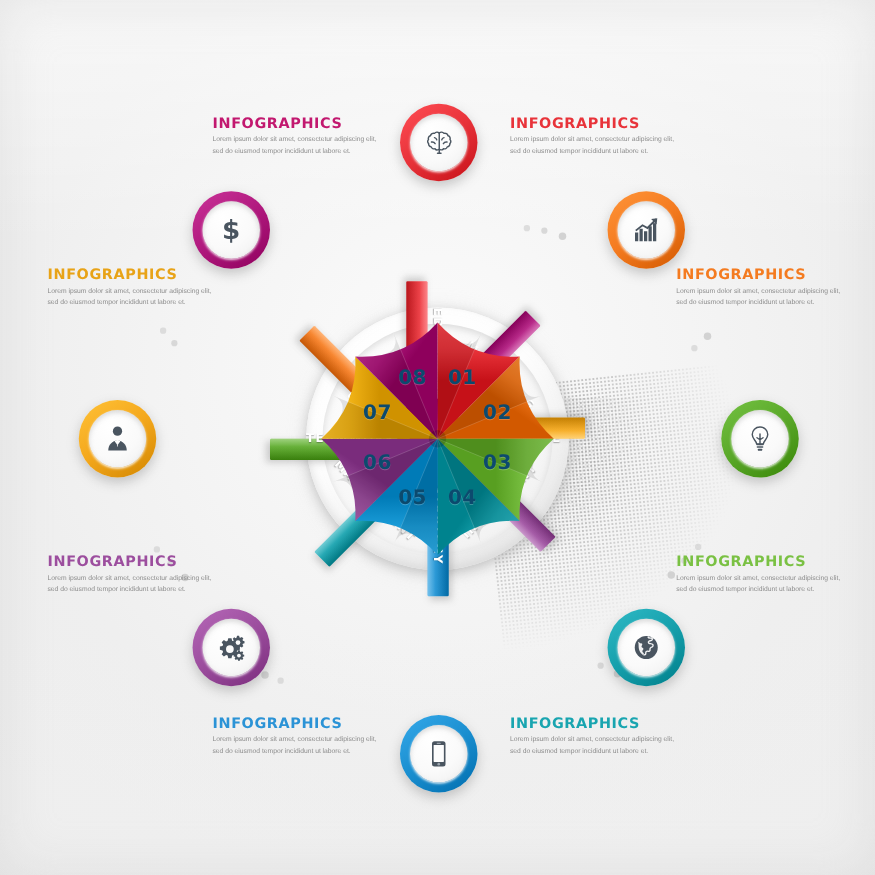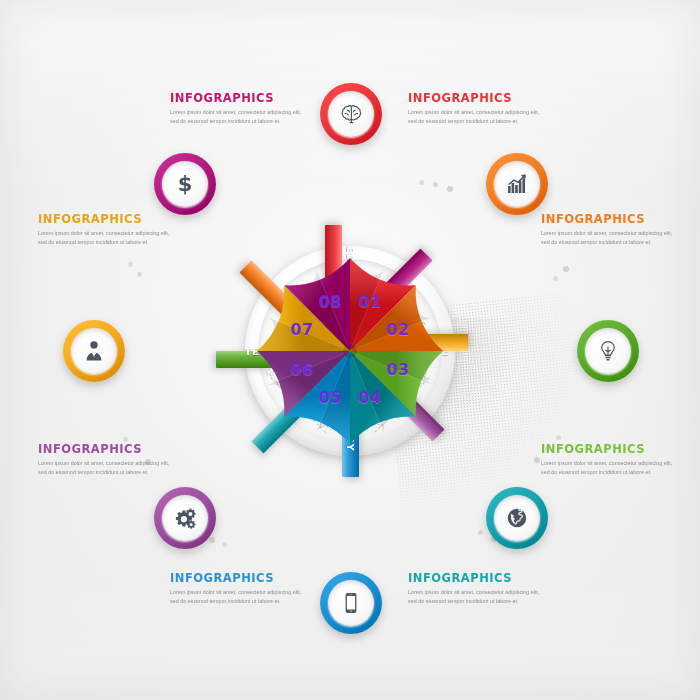--- a/index.html
+++ b/index.html
@@ -64,21 +64,21 @@
     background:radial-gradient(circle at 38% 30%, #ffffff 0%, #f7f7f7 60%, #ececec 100%);
     box-shadow: inset 0 2px 6px rgba(180,180,180,.45);
   }
 
   
   #wheel{position:absolute;left:253px;top:254px;width:194px;height:194px;}
   .wheel-num{
     position:absolute;
     font-family:"DejaVu Sans", sans-serif;
     font-weight:bold;font-size:16px;
-    color:#6d28d9;
+    color:#0c4a6e;
     text-shadow:0 1px 0 rgba(255,255,255,.22);
     pointer-events:none;
     letter-spacing:.4px;
   }
 
   
   .arm{position:absolute;transform-origin:50% 0%;}
   .arm .stem{
     position:absolute;left:0;top:0;width:17px;
     border-radius:1px;

